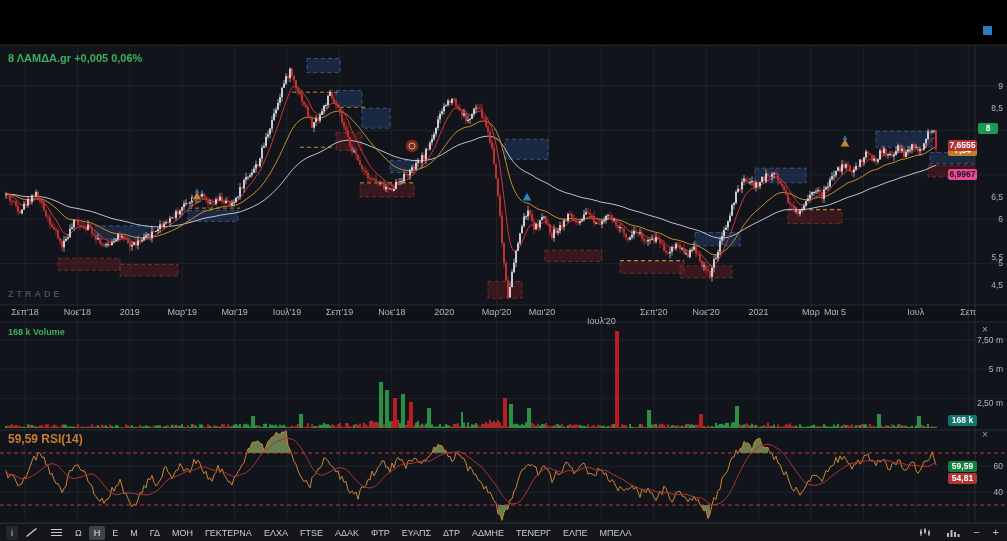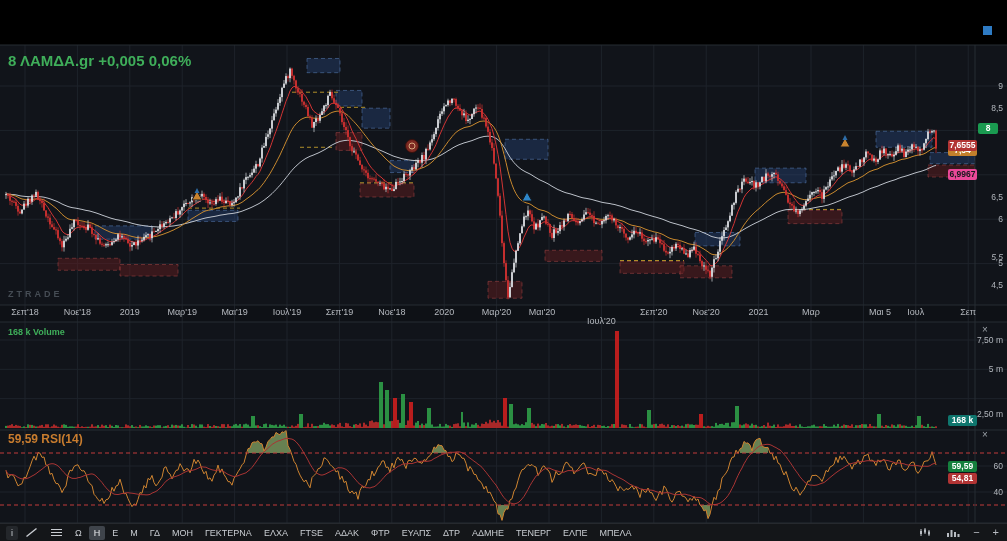--- a/index.html
+++ b/index.html
@@ -5,21 +5,21 @@
   html,body{margin:0;padding:0;background:#000;}
   #app{position:relative;width:1007px;height:541px;background:#000;overflow:hidden;
        font-family:"Liberation Sans",sans-serif;-webkit-font-smoothing:antialiased;}
   #top-strip{position:absolute;left:0;top:0;width:1007px;height:45px;background:#000;}
   #resize-handle{position:absolute;left:983px;top:26px;width:9px;height:9px;background:#2e7bc4;}
   #chart-bg{position:absolute;left:0;top:45px;width:1007px;height:478px;background:#11141a;}
   #axis-strip-bg{position:absolute;left:0;top:305px;width:1007px;height:17px;background:#0e1116;}
   #chart-svg{position:absolute;left:0;top:0;}
   #overlay{position:absolute;left:0;top:0;width:1007px;height:541px;pointer-events:none;}
   #overlay .clickable{pointer-events:auto;cursor:pointer;}
-  #ticker{position:absolute;left:8px;top:52px;color:#3fae5a;font-size:15px;font-weight:bold;}
+  #ticker{position:absolute;left:8px;top:52px;color:#3fae5a;font-size:11px;font-weight:bold;}
   #watermark{position:absolute;left:8px;top:289px;color:#454c54;font-size:9px;letter-spacing:3px;font-weight:bold;}
   #vol-label{position:absolute;left:8px;top:327px;color:#3fae5a;font-size:9px;font-weight:bold;}
   #rsi-label{position:absolute;left:8px;top:432px;color:#c87c2e;font-size:12px;font-weight:bold;}
   #vol-close{position:absolute;left:982px;top:325px;color:#9aa0a6;font-size:10px;line-height:10px;}
   #rsi-close{position:absolute;left:982px;top:430px;color:#9aa0a6;font-size:10px;line-height:10px;}
   #timeline{position:absolute;left:0;top:0;width:1007px;height:541px;}
   .tlabel{position:absolute;top:307px;transform:translateX(-50%);color:#b4b8be;font-size:9px;white-space:nowrap;}
   #axis-gutter{position:absolute;left:0;top:0;width:1007px;height:541px;}
   .axlabel{position:absolute;left:972px;width:31px;text-align:right;color:#b2b6bc;
            font-size:8.5px;height:11px;line-height:11px;padding-right:2px;}
@@ -1578,35 +1578,35 @@
         <div class="tlabel" style="left: 339.4px;">Σεπ'19</div>
         <div class="tlabel" style="left: 391.8px;">Νοε'18</div>
         <div class="tlabel" style="left: 444.2px;">2020</div>
         <div class="tlabel" style="left: 496.6px;">Μαρ'20</div>
         <div class="tlabel" style="left: 542px;">Μαι'20</div>
         <div class="tlabel" style="left: 601.4px; margin-top: 9px;">Ιουλ'20</div>
         <div class="tlabel" style="left: 653.8px;">Σεπ'20</div>
         <div class="tlabel" style="left: 706.2px;">Νοε'20</div>
         <div class="tlabel" style="left: 758.6px;">2021</div>
         <div class="tlabel" style="left: 811px;">Μαρ</div>
-        <div class="tlabel" style="left: 880px; text-align: right;">Μαι 5</div>
+        <div class="tlabel" style="left: 835px; text-align: right;">Μαι 5</div>
         <div class="tlabel" style="left: 915.8px;">Ιουλ</div>
         <div class="tlabel" style="left: 968.2px;">Σεπ</div>
       </div>
     <div id="axis-gutter">
         <div class="axlabel" style="top: 80.5px;">9</div>
         <div class="axlabel" style="top: 102.7px;">8,5</div>
         <div class="axlabel" style="top: 191.5px;">6,5</div>
         <div class="axlabel" style="top: 213.7px;">6</div>
         <div class="axlabel" style="top: 252px; font-style: italic;">5,5</div>
         <div class="axlabel" style="top: 258.1px;">5</div>
         <div class="axlabel" style="top: 280.3px;">4,5</div>
         <div class="axlabel" style="top: 334.5px;">7,50 m</div>
         <div class="axlabel" style="top: 363.833px;">5 m</div>
-        <div class="axlabel" style="top: 409px;">2,50 m</div>
+        <div class="axlabel" style="top: 398px;">2,50 m</div>
         <div class="axlabel" style="top: 460.5px;">60</div>
         <div class="axlabel" style="top: 486.5px;">40</div>
         <div class="badge" style="top: 145.324px; background: rgb(195, 128, 44); color: rgb(255, 255, 255);">7,54</div>
         <div class="badge" style="top: 140.196px; background: rgb(178, 52, 52); color: rgb(255, 255, 255);">7,6555</div>
         <div class="badge" style="top: 122.68px; background: rgb(26, 154, 80); color: rgb(255, 255, 255); width: 20px; left: 978px;">8</div>
         <div class="badge" style="top: 169.447px; background: #ec4899; color: rgb(23, 25, 28);">6,9967</div>
         <div class="badge" style="top: 414.5px; background: #0f766e; color: rgb(255, 255, 255);">168 k</div>
         <div class="badge" style="top: 461.033px; background: #15803d; color: rgb(255, 255, 255);">59,59</div>
         <div class="badge" style="top: 473.247px; background: rgb(178, 52, 52); color: rgb(255, 255, 255);">54,81</div>
       </div>

